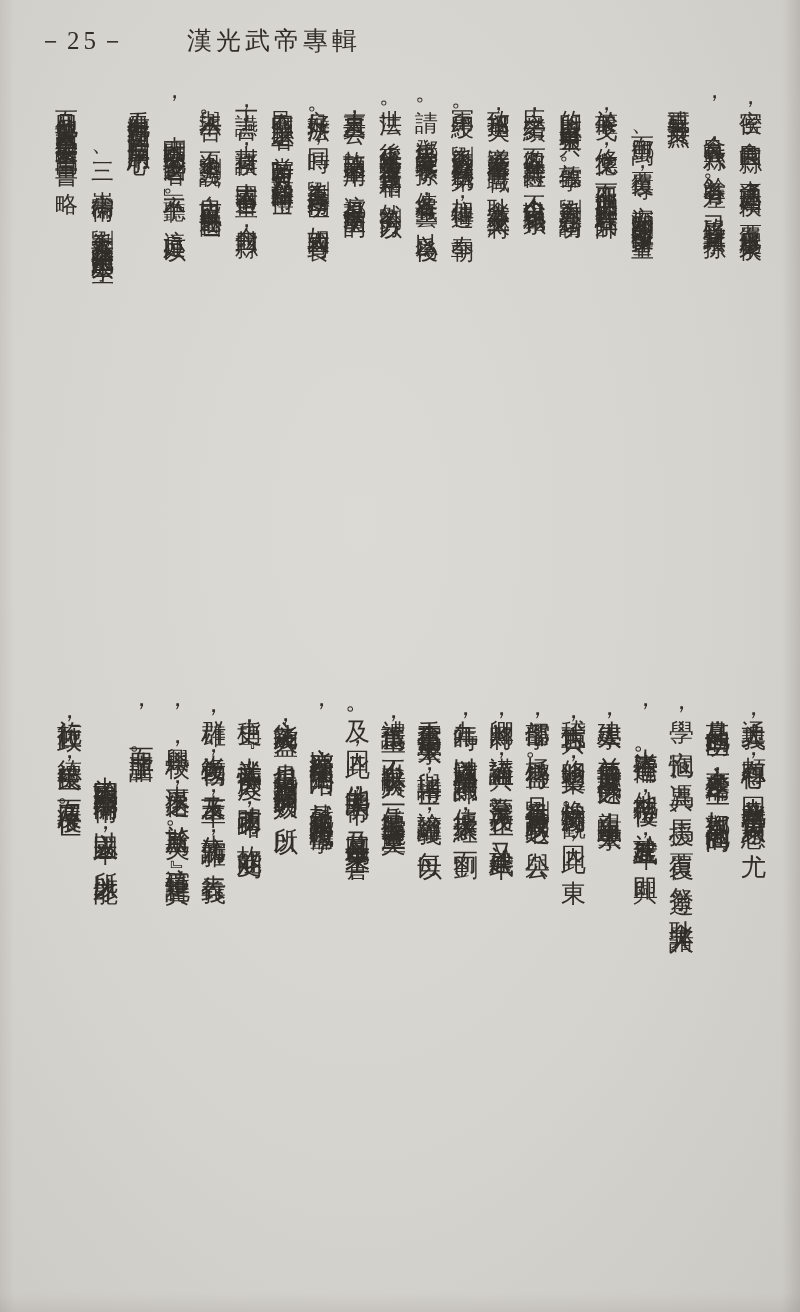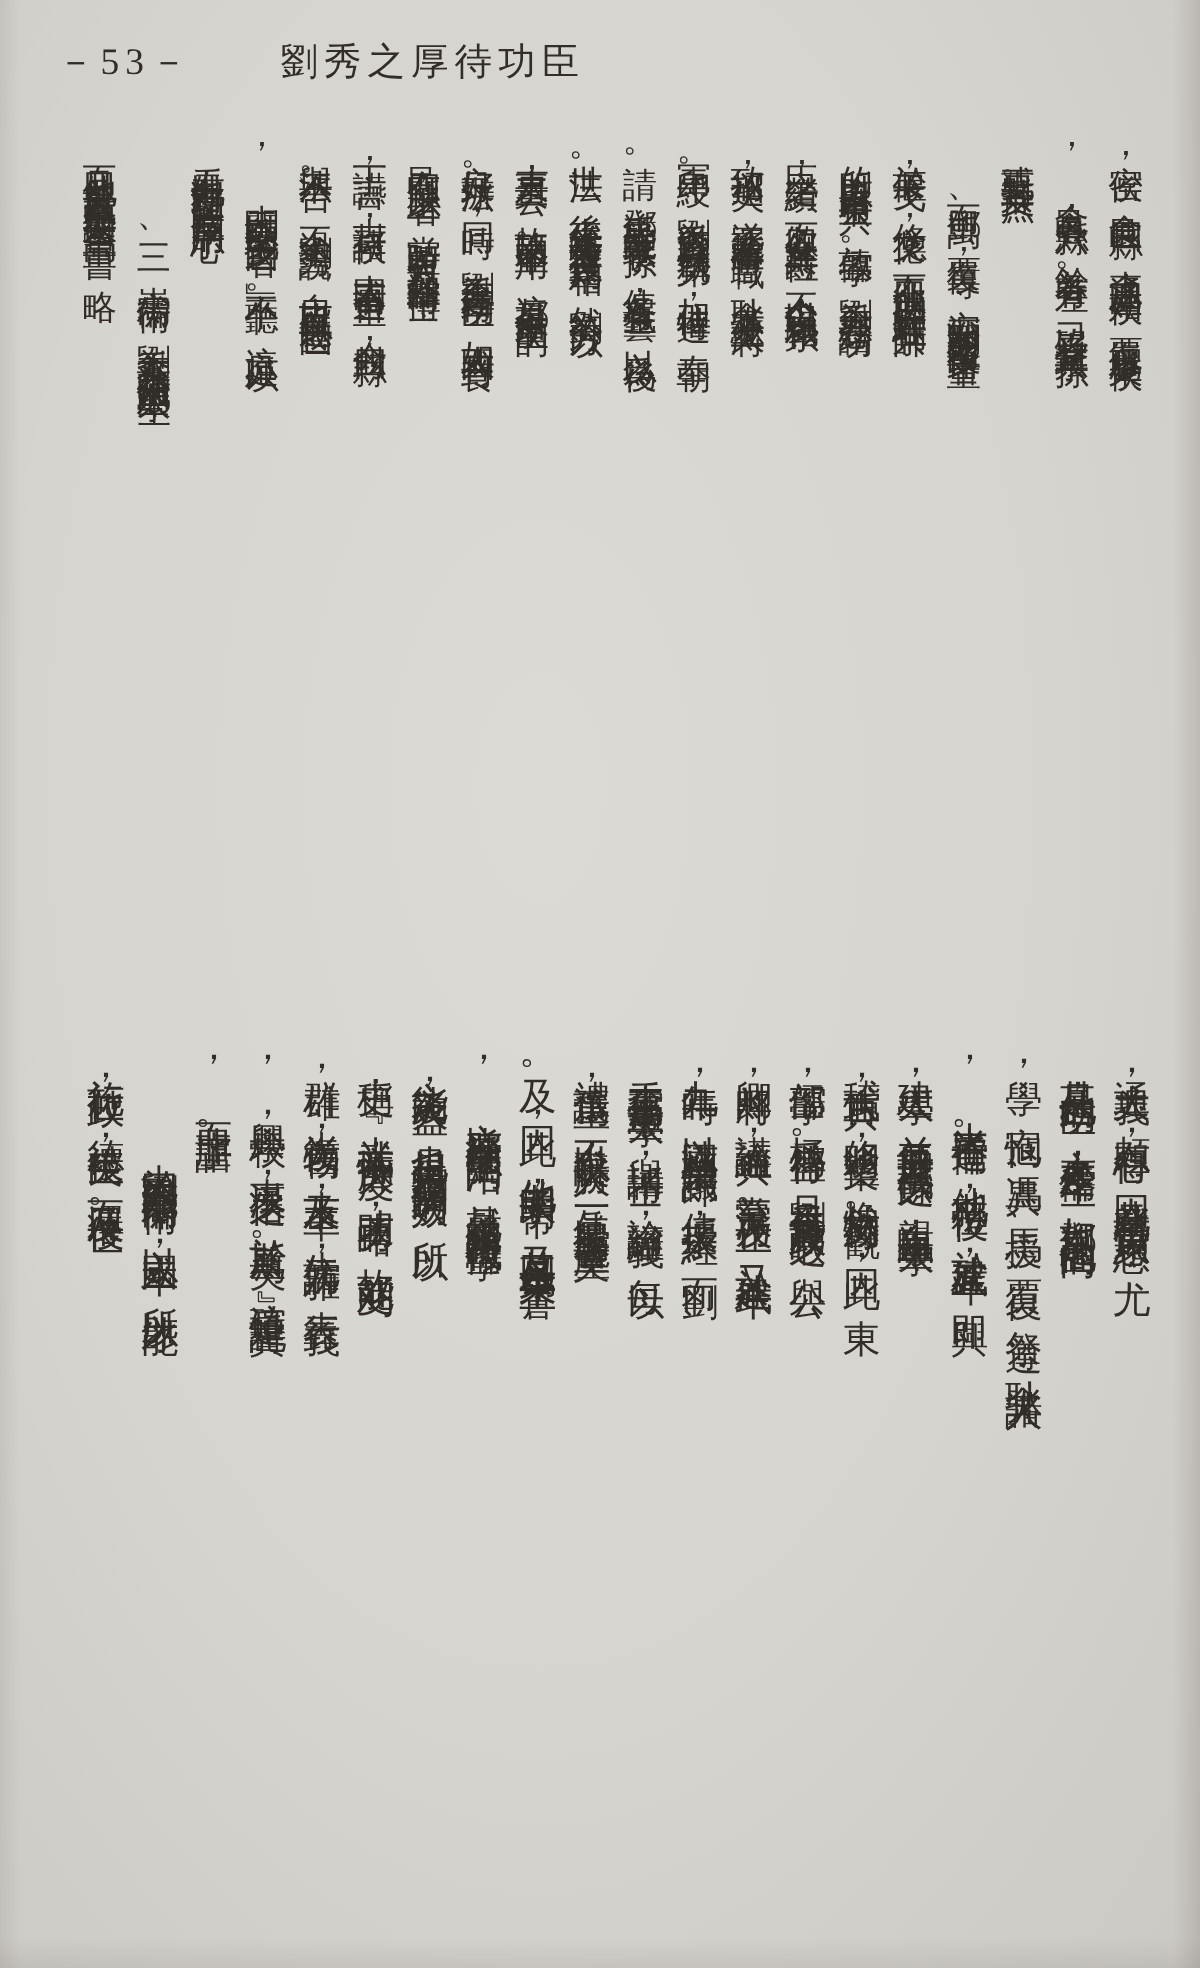--- a/index.html
+++ b/index.html
@@ -57,22 +57,22 @@
     gap: 11px;
     font-size: 25px;
   }
   .block-bottom .vcol { letter-spacing: 3px; }
   .block-bottom .ind2 { padding-top: 56px; }
 </style>
 </head>
 <body>
 
 <div class="header">
-  <span>－53－</span>
-  <span>劉秀之厚待功臣</span>
+  <span>－25－</span>
+  <span>漢光武帝專輯</span>
 </div>
 
 <div class="vblock block-top">
   <div class="vcol">密侯，食邑四縣：李通爲固始侯，賈復爲膠東侯</div>
   <div class="vcol">，食邑各六縣，餘各有差。已歿者益封其子孫，</div>
   <div class="vcol">或更封其支庶。</div>
   <div class="vcol ind1">而鄧禹、賈復等，亦深知劉秀即位後即著重</div>
   <div class="vcol">於偃干戈，修文德，而不欲功臣們擁兵駐在京師</div>
   <div class="vcol">的所以皆自靖去甲兵，敦儒學。劉秀亦思念諸功</div>
   <div class="vcol">臣之勞績，而欲保全其爵位，不令以現職相累，</div>

